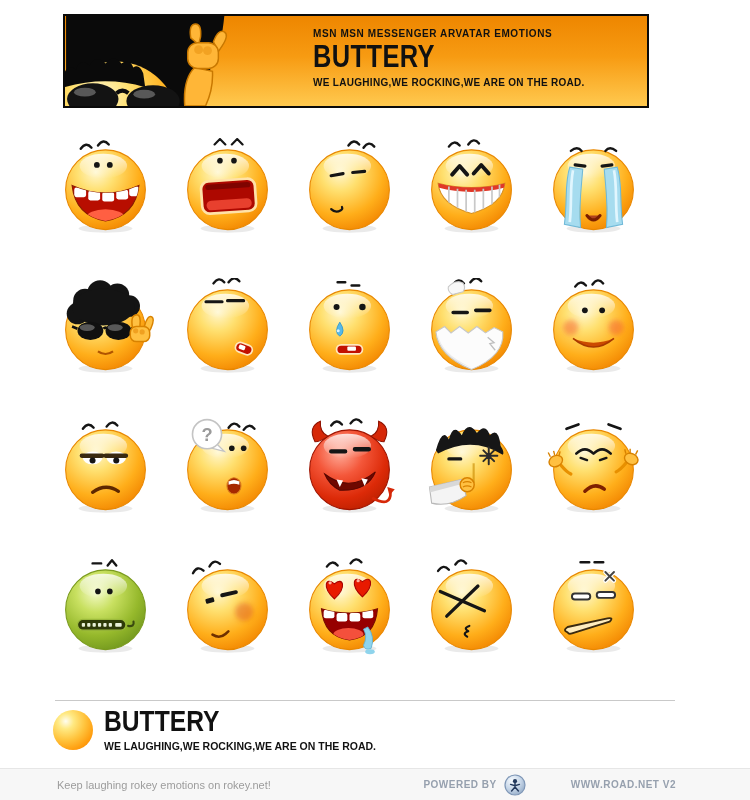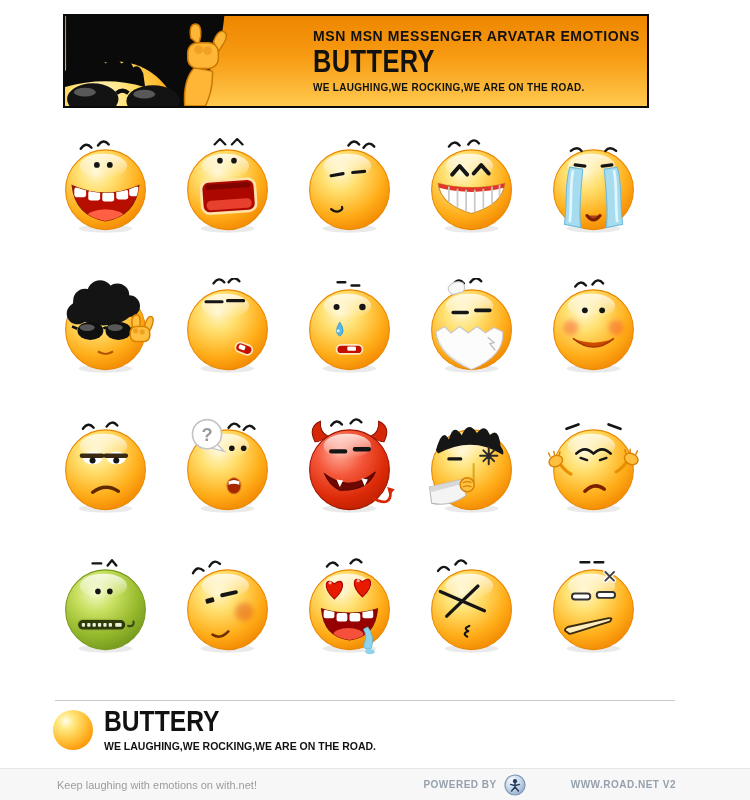--- a/index.html
+++ b/index.html
@@ -4,21 +4,21 @@
 <style>
   html,body{margin:0;padding:0;}
   body{width:750px;height:800px;background:#FFFFFF;position:relative;overflow:hidden;
        font-family:"Liberation Sans",sans-serif;}
   
   .banner{position:absolute;left:63px;top:14px;width:586px;height:94px;box-sizing:border-box;
           border:2px solid #0A0A0A;
           background:linear-gradient(180deg,#EE8600 0%,#F79B12 45%,#FFC94F 100%);}
   .char{position:absolute;left:0;top:0;width:195px;height:90px;}
   .banner-text{position:absolute;left:248px;top:12px;color:#111;}
-  .kicker{font-size:14px;font-weight:bold;letter-spacing:.6px;white-space:nowrap;}
+  .kicker{font-size:10px;font-weight:bold;letter-spacing:.6px;white-space:nowrap;}
   .btitle{font-size:31px;font-weight:bold;letter-spacing:.5px;line-height:1.05;margin-top:2px;
           transform:scaleX(.82);transform-origin:left;white-space:nowrap;}
   .tagline{font-size:10px;font-weight:bold;letter-spacing:.3px;margin-top:3px;white-space:nowrap;}
   
   .grid{position:absolute;left:44px;top:116px;width:620px;display:grid;
         grid-template-columns:repeat(5,122px);grid-auto-rows:140px;}
   .cell{display:flex;align-items:center;justify-content:center;}
   
   .divider{position:absolute;left:55px;top:700px;width:620px;height:1px;background:#C9C9C9;}
   .footer{position:absolute;left:53px;top:707px;display:flex;gap:11px;}
@@ -448,21 +448,21 @@
 <div class="divider"></div>
 <div class="footer">
   <div class="footer-ball"></div>
   <div>
     <div class="f-title">BUTTERY</div>
     <div class="f-tag">WE LAUGHING,WE ROCKING,WE ARE ON THE ROAD.</div>
   </div>
 </div>
 
 <div class="bottombar">
-  <div class="bb-left">Keep laughing with emotions on with.net!</div>
+  <div class="bb-left">Keep laughing rokey emotions on rokey.net!</div>
   <div class="bb-right">
     <span class="powered">POWERED BY</span>
     <svg class="rokey-icon" width="22" height="22" viewBox="0 0 22 22">
       <circle cx="11" cy="11" r="10" fill="url(#gBlue)" stroke="#7E96B6" stroke-width="1.2"></circle>
       <circle cx="11" cy="7.2" r="2.1" fill="#243A5E"></circle>
       <path d="M11,9.4 L11,13 M6.6,10.4 L11,11.8 L15.4,10.4 M11,13 L7.6,17 M11,13 L14.4,17" stroke="#243A5E" stroke-width="1.5" fill="none" stroke-linecap="round"></path>
     </svg>
     <span class="site">WWW.ROAD.NET V2</span>
   </div>
 </div>

